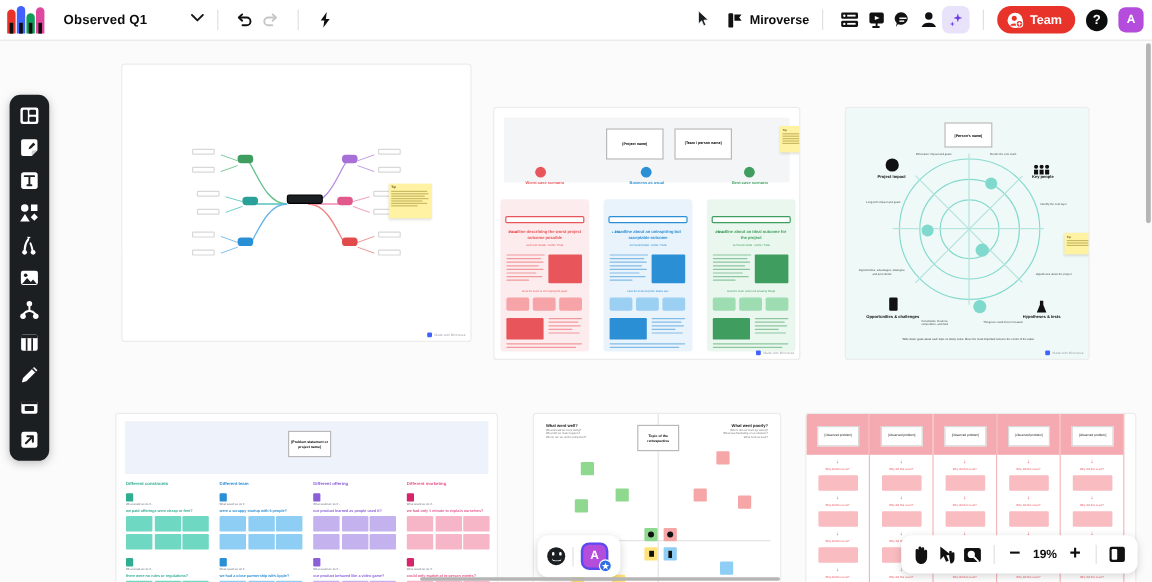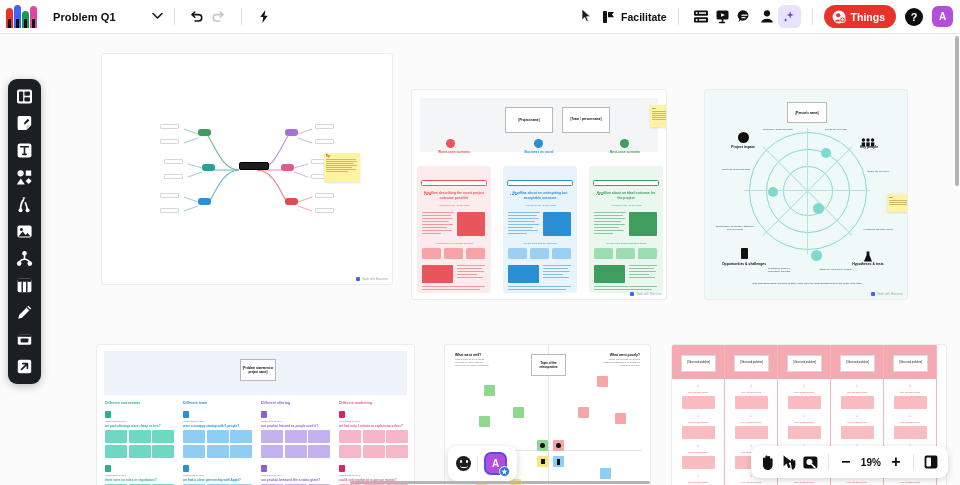--- a/index.html
+++ b/index.html
@@ -172,21 +172,21 @@
         <i></i>
       </span>
     <span class="arch" style="background:#0f9d58;height:17px">
         <i></i>
       </span>
     <span class="arch" style="background:#e0479e;height:22px">
         <i></i>
       </span>
   </div>
 
-  <div class="proj-title">Problem Q1</div>
+  <div class="proj-title">Observed Q1</div>
 
   <div class="chev">
     <svg width="11" height="8" viewBox="0 0 11 8">
         <path d="M1 1.5 L5.5 6 L10 1.5" stroke="#191919" stroke-width="1.6" fill="none" stroke-linecap="round" stroke-linejoin="round"></path>
       </svg>
   </div>
 
   <div class="divider"></div>
 
   <div class="tb-ico">
@@ -218,21 +218,21 @@
       </svg>
   </div>
 
   <div class="facilitate">
     <span style="display:flex">
       <svg width="14" height="14" viewBox="0 0 14 14">
           <rect x="1" y="1" width="4" height="12" rx="1" fill="#111"></rect>
           <path d="M6 2 h6 l-2 2.6 L12 7.2 H6 z" fill="#111"></path>
         </svg>
     </span>
-    <span>Facilitate</span>
+    <span>Miroverse</span>
   </div>
 
   <div class="divider"></div>
 
   <div class="tb-ico">
     <svg width="16" height="15" viewBox="0 0 16 15">
         <rect x="1" y="1.5" width="14" height="5.2" rx="1.2" fill="#111"></rect>
         <rect x="1" y="8.3" width="14" height="5.2" rx="1.2" fill="#111"></rect>
         <circle cx="3.6" cy="4.1" r="1" fill="#fff"></circle>
         <circle cx="3.6" cy="10.9" r="1" fill="#fff"></circle>
@@ -273,21 +273,21 @@
   <div class="share-btn">
     <span style="display:flex">
       <svg width="14" height="14" viewBox="0 0 14 14">
           <circle cx="7" cy="7" r="6.4" fill="#fff"></circle>
           <circle cx="6.2" cy="5.3" r="2.1" fill="#e8332a"></circle>
           <path d="M2.6 11.4 A4 3.2 0 0 1 9.8 11.4 z" fill="#e8332a"></path>
           <circle cx="10.6" cy="9.8" r="2.8" fill="#e8332a" stroke="#fff" stroke-width=".9"></circle>
           <path d="M10.6 8.5 V11.1 M9.3 9.8 H11.9" stroke="#fff" stroke-width=".9" stroke-linecap="round"></path>
         </svg>
     </span>
-    <span>Things</span>
+    <span>Team</span>
   </div>
 
   <div style="width:9px"></div>
   <div class="help-ico">?</div>
   <div style="width:9px"></div>
   <div class="avatar-top">A</div>
 </div>
 
 <div class="lefttool">
   <div class="lt-ico">

